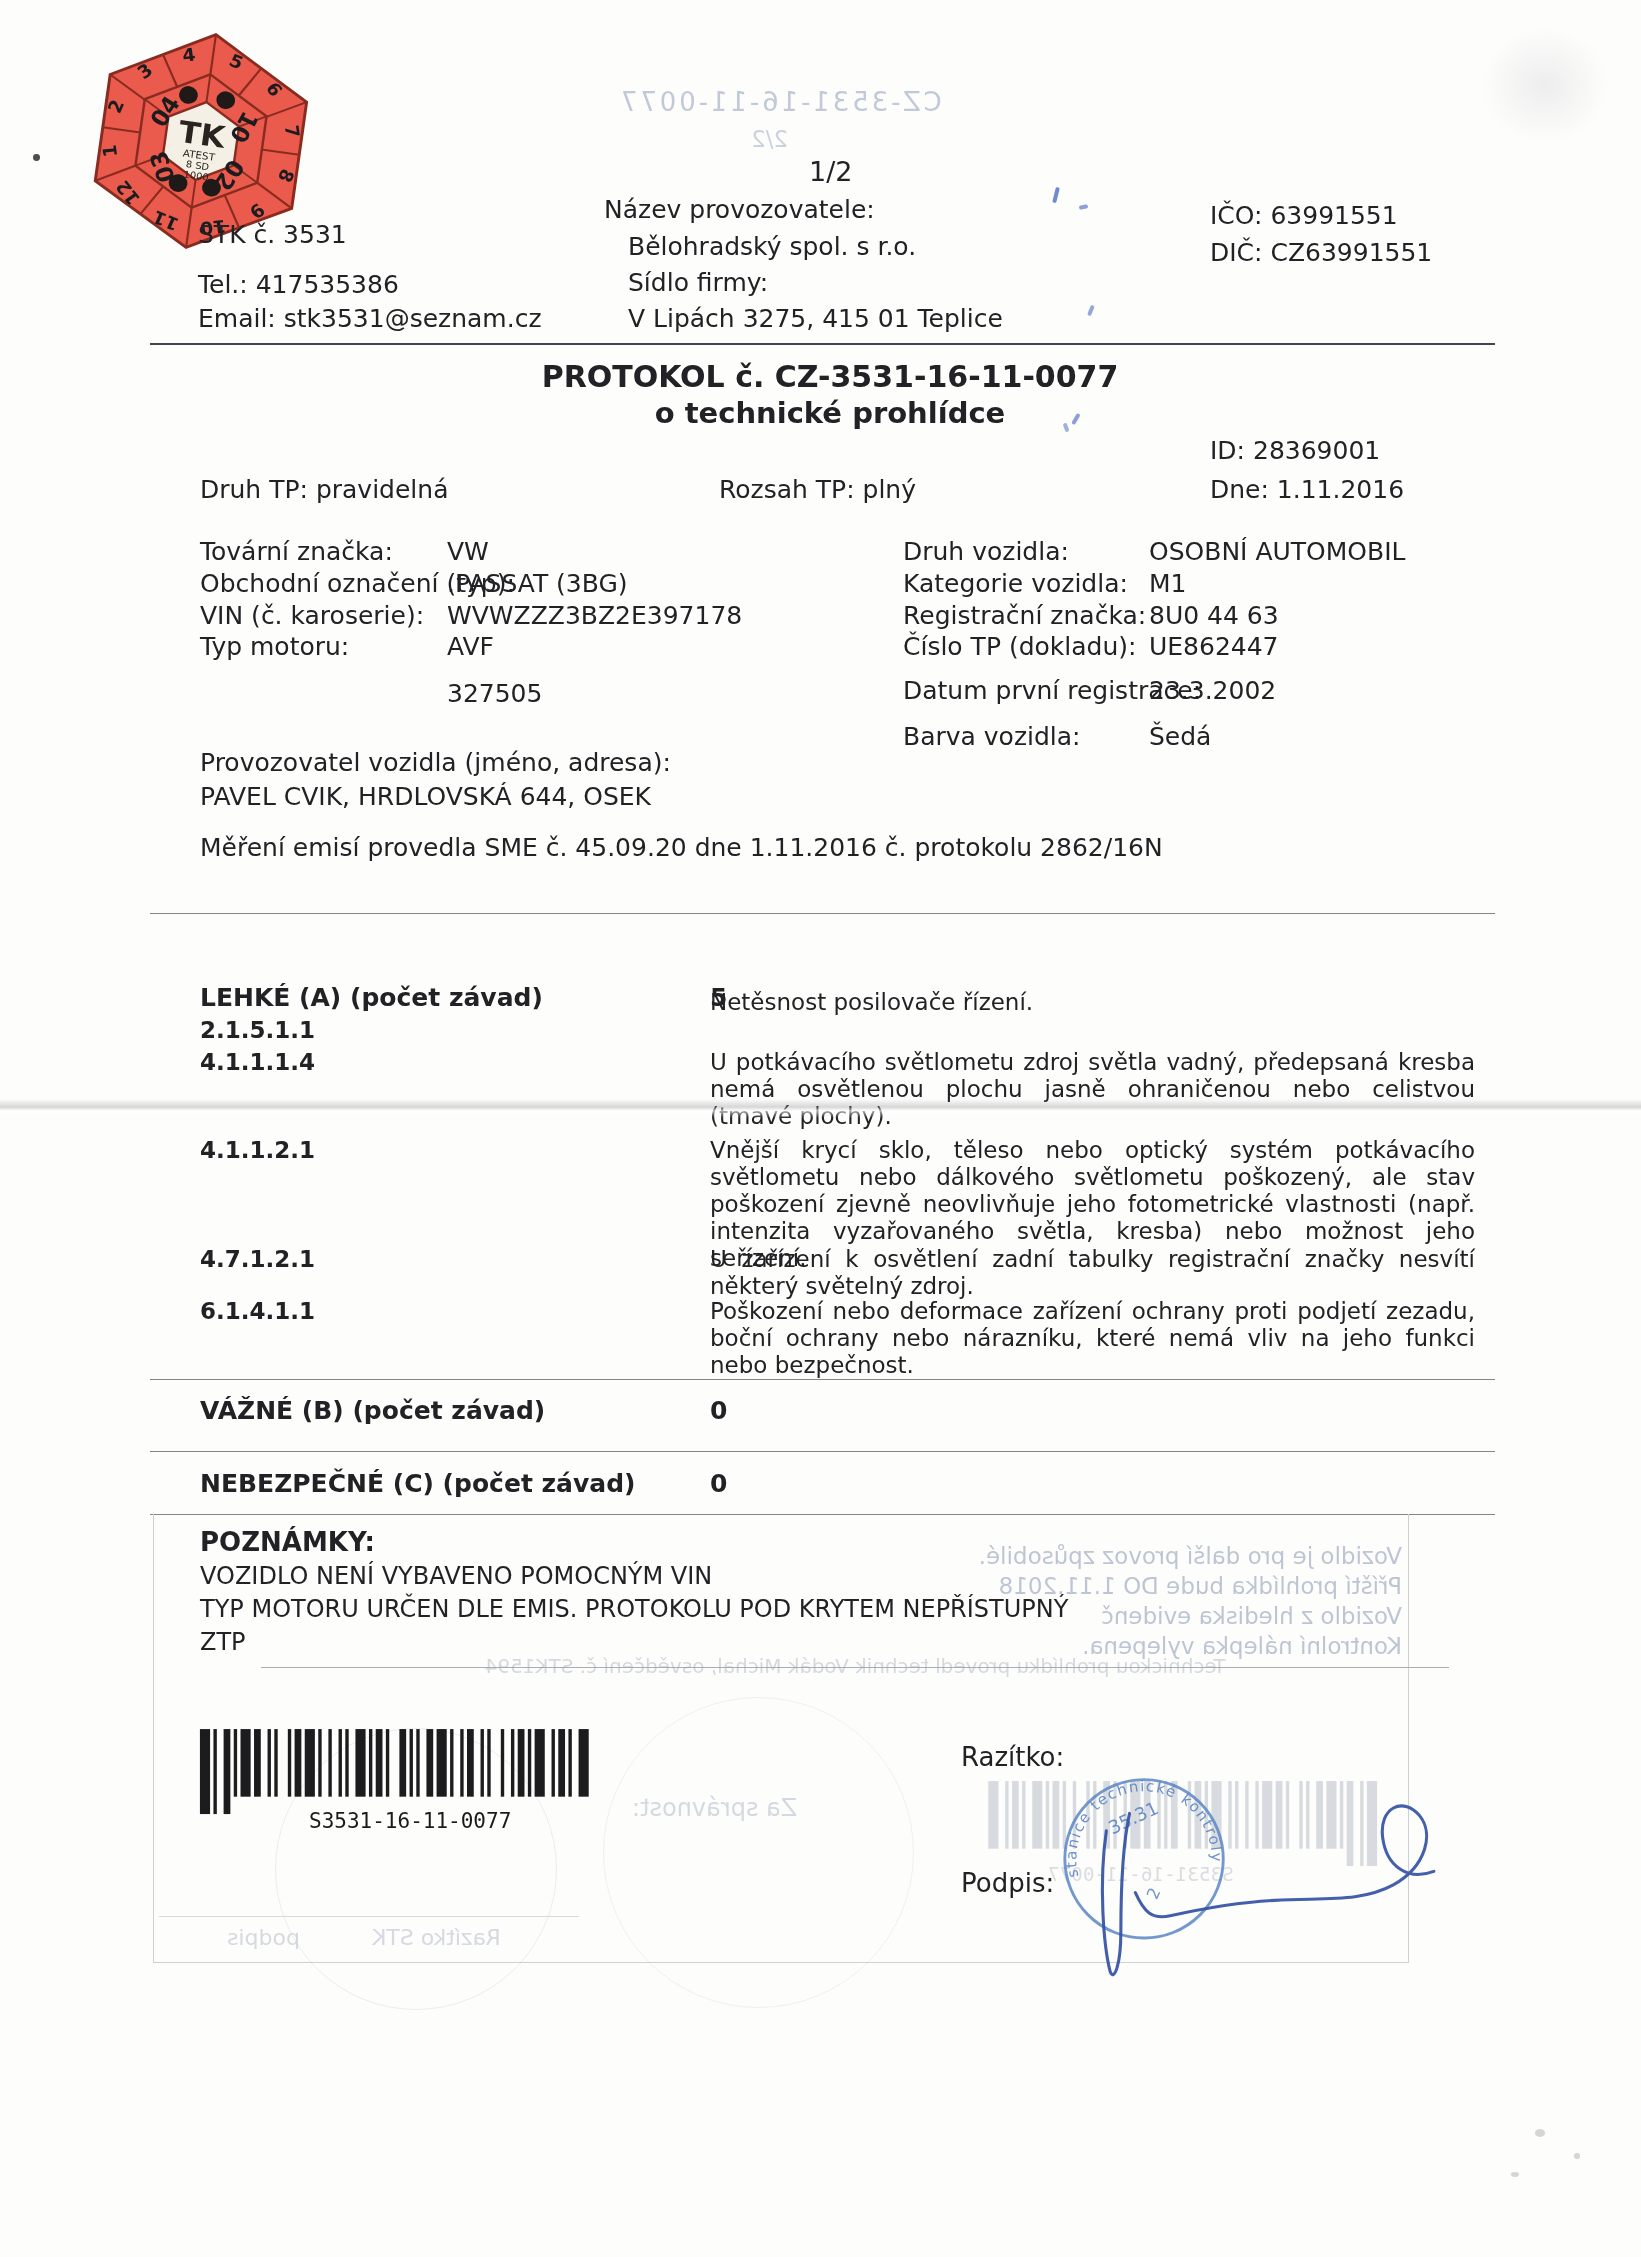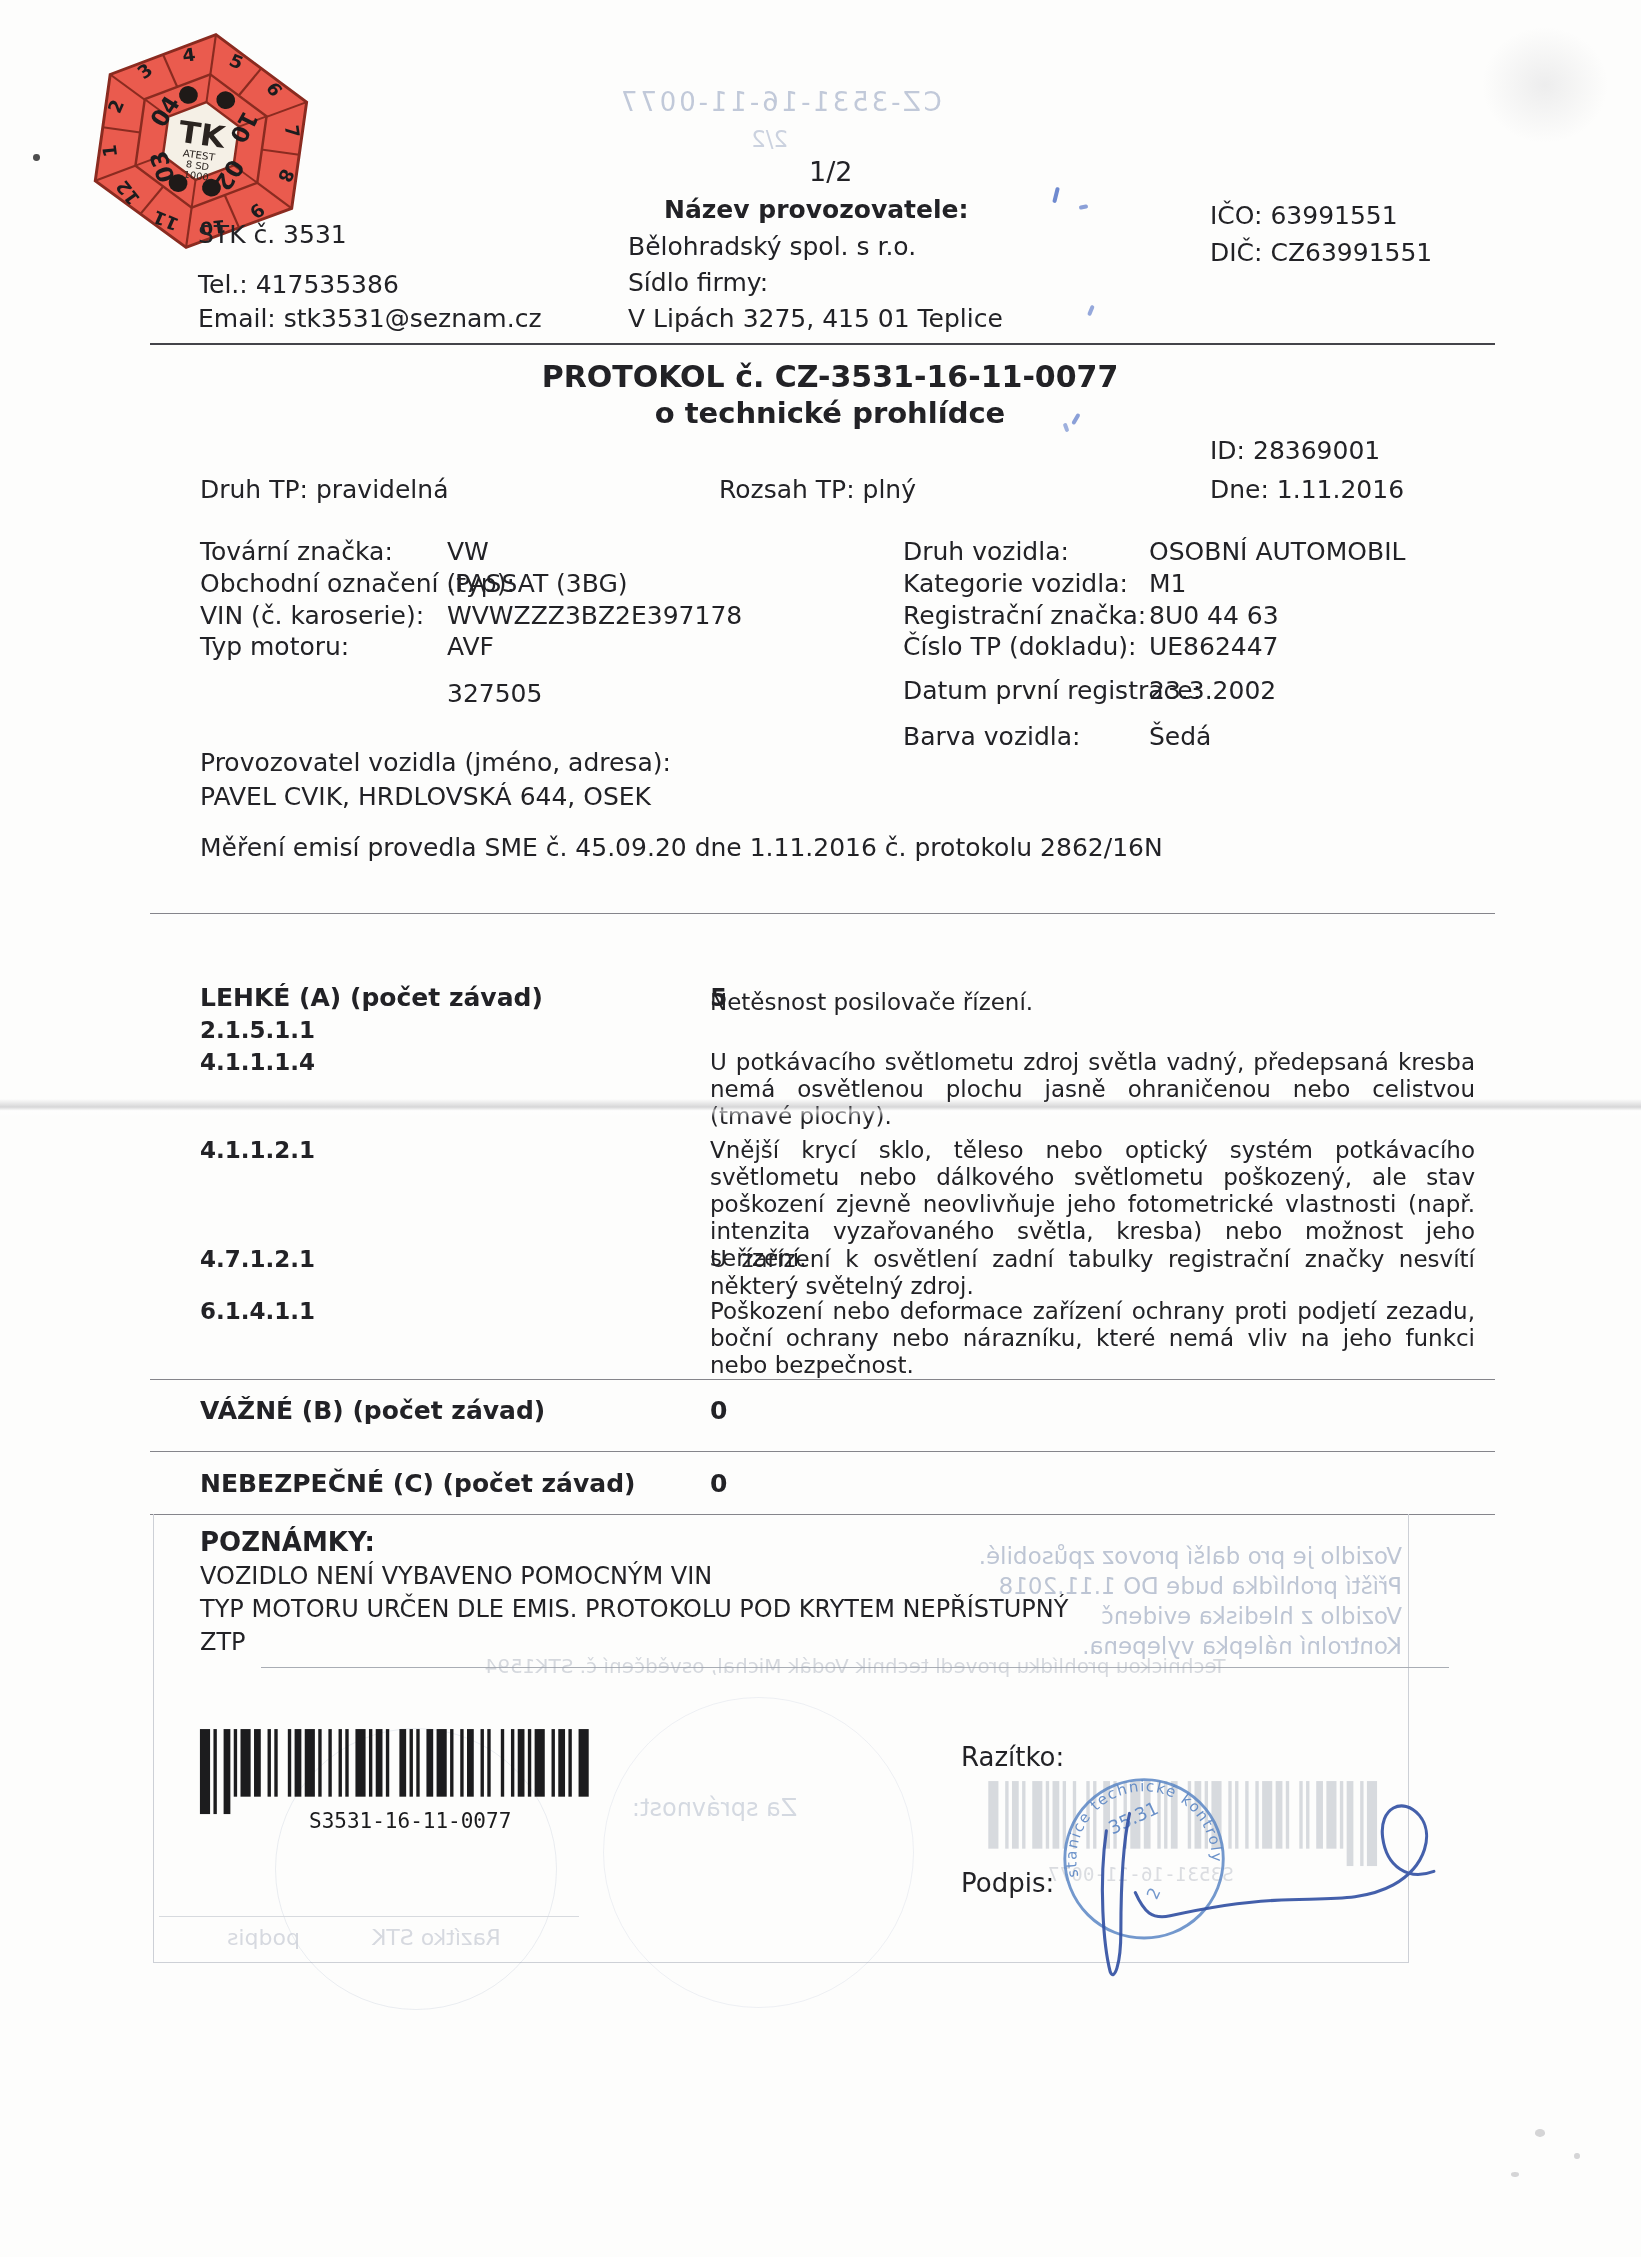--- a/index.html
+++ b/index.html
@@ -97,21 +97,21 @@
       </g>
     </svg>
   </div>
 
   <div class="t" style="left:198px;top:220px;">STK č. 3531</div>
   <div class="t" style="left:198px;top:270px;">Tel.:   417535386</div>
   <div class="t" style="left:198px;top:304px;">Email:  stk3531@seznam.cz</div>
 
   <div class="t" style="left:809px;top:156px;font-size:27px;">1/2</div>
 
-  <div class="t" style="left:664px;top:195px;font-weight:bold;">Název provozovatele:</div>
+  <div class="t" style="left:604px;top:195px;">Název provozovatele:</div>
   <div class="t" style="left:628px;top:232px;">Bělohradský spol. s r.o.</div>
   <div class="t" style="left:628px;top:268px;">Sídlo firmy:</div>
   <div class="t" style="left:628px;top:304px;">V Lipách 3275, 415 01 Teplice</div>
 
   <div class="ink" style="left:1054px;top:187px;width:3.9px;height:16.4px;transform:rotate(14deg);"></div>
   <div class="ink" style="left:1079px;top:205px;width:8.7px;height:3.9px;transform:rotate(-12deg);opacity:.6;"></div>
   <div class="ink" style="left:1089px;top:305px;width:3.9px;height:10.6px;transform:rotate(22deg);opacity:.55;"></div>
   <div class="ink" style="left:1074px;top:413px;width:3.9px;height:11.6px;transform:rotate(30deg);opacity:.6;"></div>
   <div class="ink" style="left:1064px;top:423px;width:3.9px;height:8.7px;transform:rotate(-20deg);opacity:.5;"></div>
 

